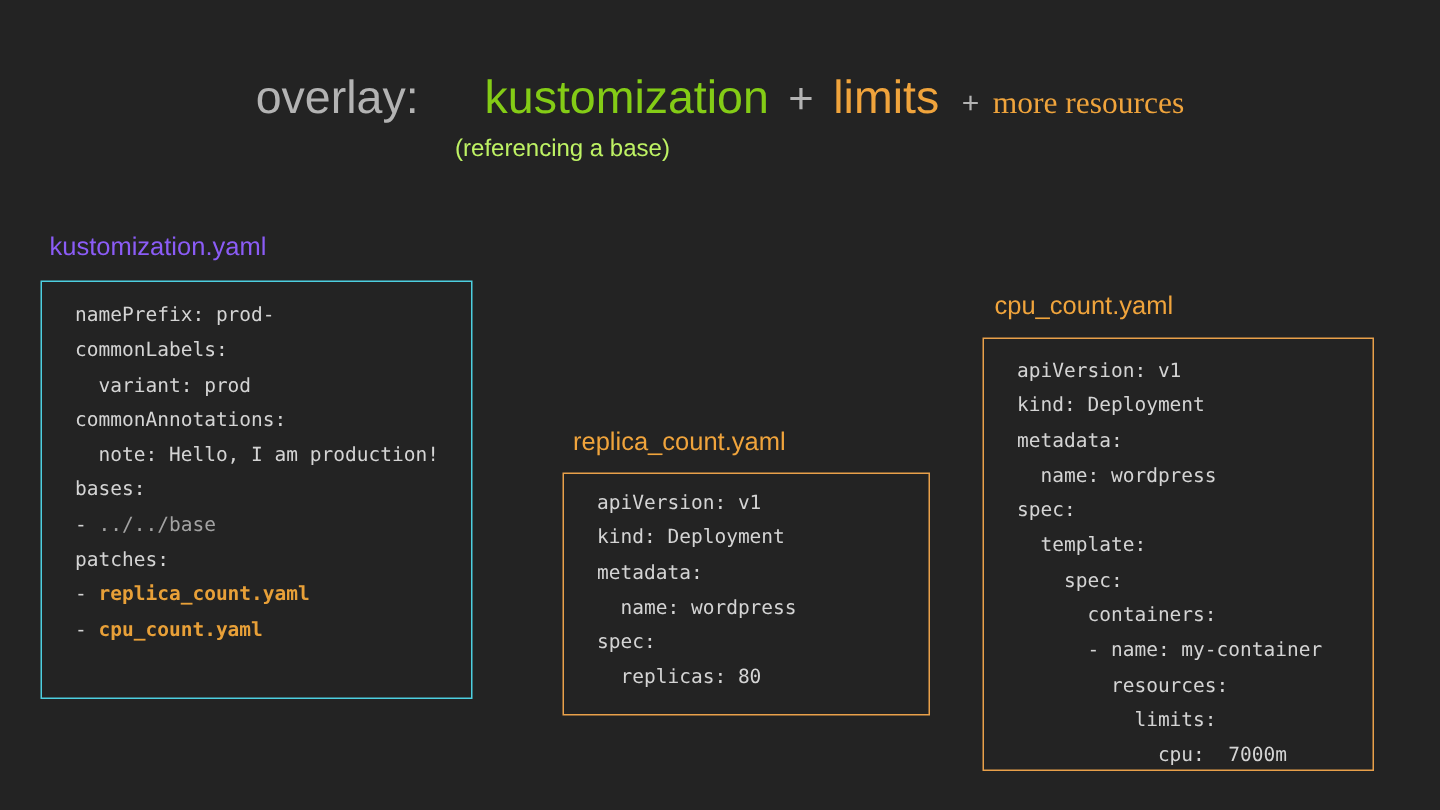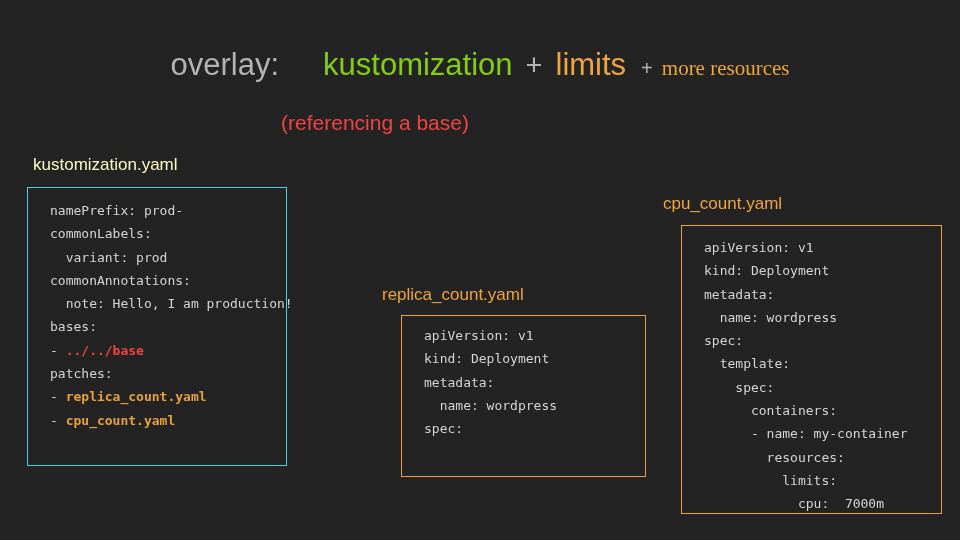--- a/index.html
+++ b/index.html
@@ -32,59 +32,58 @@
   .t-plus           { color: #b3b3b3; font-size: 29px; margin: 0 13px; }
   .t-patches        { color: #f0a43c; font-size: 31px; }
   .t-plus-small     { color: #b3b3b3; font-size: 20px; margin: 0 9px 0 15px; }
   .t-more           { color: #f0a43c; font-size: 21px; font-family: Liberation Serif, serif; }
 
   .subtitle {
     position: absolute;
     top: 91px;
     left: 375px;
     transform: translateX(-50%);
-    color: #ef4444;
-    font-size: 21px;
+    color: #bef264;
+    font-size: 16px;
     white-space: nowrap;
-    margin-top: 20px;
   }
 
   
   .box-label {
     position: absolute;
     font-size: 17px;
     white-space: nowrap;
   }
-  .label-cyan   { color: #fef9c3; }
+  .label-cyan   { color: #8b5cf6; }
   .label-orange { color: #f0a43c; }
 
   .code-box {
     position: absolute;
     box-sizing: border-box;
     border: 1.5px solid;
     font-family: "DejaVu Sans Mono", monospace;
     font-size: 13px;
     line-height: 23.3px;
     color: #d4d4d4;
     white-space: pre;
   }
   .cyan-theme   { border-color: #4dcfe0; }
-  .orange-theme { border-color: #e8a04a; margin-left: 26px; }
+  .orange-theme { border-color: #e8a04a; }
 
-  #box-kustomization { left: 27px;  top: 187px; width: 260px; height: 279px; padding: 11px 0 0 22px; }
+  #box-kustomization { left: 27px;  top: 187px; width: 288px; height: 279px; padding: 11px 0 0 22px; }
   #label-kustomization { left: 33px;  top: 155px; }
 
   #box-replica { left: 375px; top: 315px; width: 245px; height: 162px; padding: 8px 0 0 22px; }
   #label-replica { left: 382px; top: 285px; }
 
   #box-cpu { left: 655px; top: 225px; width: 261px; height: 289px; padding: 10px 0 0 22px; }
   #label-cpu { left: 663px; top: 194px; }
 
   .seg-plain  { color: #d4d4d4; }
-  .seg-cyan   { color: #ef4444; font-weight: bold; }
+  .seg-cyan   { color: #a3a3a3; font-weight: normal; }
   .seg-orange { color: #e8a038; font-weight: bold; }
 </style>
 </head>
 <body>
 
 <div class="slide">
 
   <div class="title-row">
     <span class="t-overlay">overlay:</span>
     <span class="t-kustomization">kustomization</span>
@@ -93,18 +92,18 @@
     <span class="t-plus-small">+</span>
     <span class="t-more">more resources</span>
   </div>
 
   <div class="subtitle">(referencing a base)</div>
 
   <div class="box-label label-cyan" id="label-kustomization">kustomization.yaml</div>
   <div class="code-box cyan-theme" id="box-kustomization"><div><span class="seg-plain">namePrefix: prod-</span></div><div><span class="seg-plain">commonLabels:</span></div><div><span class="seg-plain">  variant: prod</span></div><div><span class="seg-plain">commonAnnotations:</span></div><div><span class="seg-plain">  note: Hello, I am production!</span></div><div><span class="seg-plain">bases:</span></div><div><span class="seg-plain">- </span><span class="seg-cyan">../../base</span></div><div><span class="seg-plain">patches:</span></div><div><span class="seg-plain">- </span><span class="seg-orange">replica_count.yaml</span></div><div><span class="seg-plain">- </span><span class="seg-orange">cpu_count.yaml</span></div></div>
 
   <div class="box-label label-orange" id="label-replica">replica_count.yaml</div>
-  <div class="code-box orange-theme" id="box-replica"><div><span class="seg-plain">apiVersion: v1</span></div><div><span class="seg-plain">kind: Deployment</span></div><div><span class="seg-plain">metadata:</span></div><div><span class="seg-plain">  name: wordpress</span></div><div><span class="seg-plain">spec:</span></div></div>
+  <div class="code-box orange-theme" id="box-replica"><div><span class="seg-plain">apiVersion: v1</span></div><div><span class="seg-plain">kind: Deployment</span></div><div><span class="seg-plain">metadata:</span></div><div><span class="seg-plain">  name: wordpress</span></div><div><span class="seg-plain">spec:</span></div><div><span class="seg-plain">  replicas: 80</span></div></div>
 
   <div class="box-label label-orange" id="label-cpu">cpu_count.yaml</div>
   <div class="code-box orange-theme" id="box-cpu"><div><span class="seg-plain">apiVersion: v1</span></div><div><span class="seg-plain">kind: Deployment</span></div><div><span class="seg-plain">metadata:</span></div><div><span class="seg-plain">  name: wordpress</span></div><div><span class="seg-plain">spec:</span></div><div><span class="seg-plain">  template:</span></div><div><span class="seg-plain">    spec:</span></div><div><span class="seg-plain">      containers:</span></div><div><span class="seg-plain">      - name: my-container</span></div><div><span class="seg-plain">        resources:</span></div><div><span class="seg-plain">          limits:</span></div><div><span class="seg-plain">            cpu:  7000m</span></div></div>
 
 </div>
 
 </body></html>

